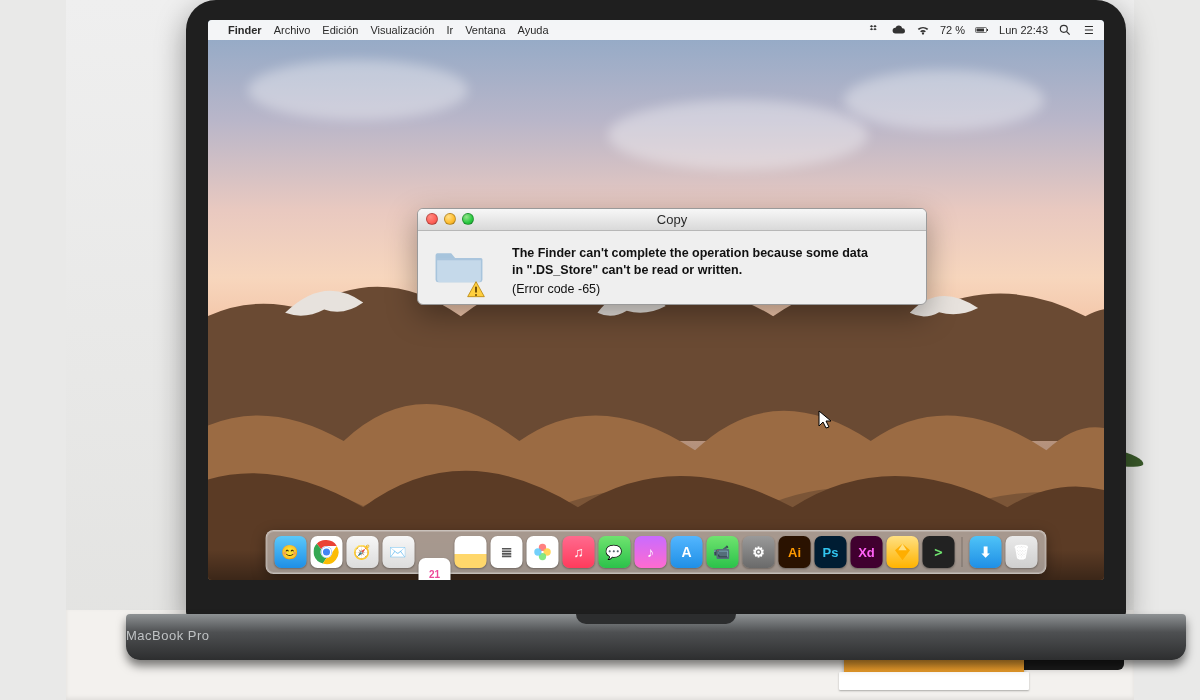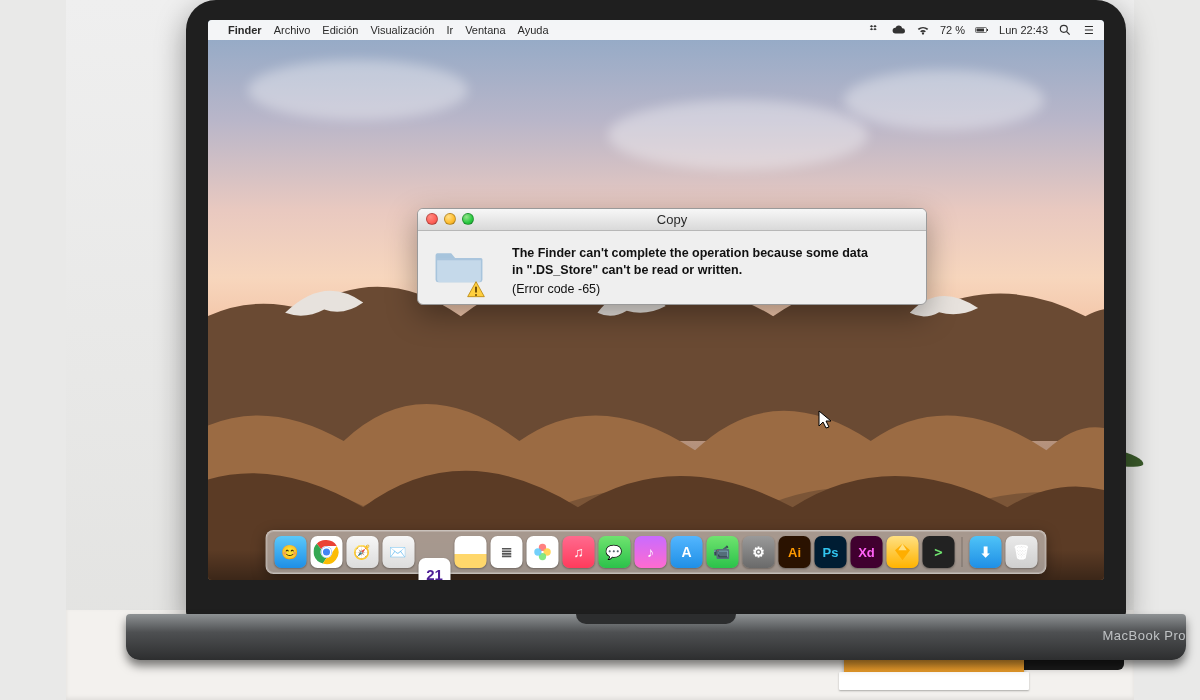--- a/index.html
+++ b/index.html
@@ -16,21 +16,21 @@
   .plant .flower{position:absolute;width:30px;height:30px;border-radius:50%;background:radial-gradient(circle,#c9a0dc 30%,transparent 31%),radial-gradient(circle at 30% 30%,#b87fd5 25%,transparent 26%),radial-gradient(circle at 70% 30%,#b87fd5 25%,transparent 26%),radial-gradient(circle at 30% 70%,#b87fd5 25%,transparent 26%),radial-gradient(circle at 70% 70%,#b87fd5 25%,transparent 26%);}
   .box{position:absolute;right:110px;bottom:26px;width:180px;height:48px;background:linear-gradient(#f3b04a,#e99a28);border-radius:2px;box-shadow:0 2px 4px rgba(0,0,0,.3);}
   .book{position:absolute;right:105px;bottom:10px;width:190px;height:18px;background:#fff;border-radius:1px;box-shadow:0 1px 2px rgba(0,0,0,.3);}
 
   
   .laptop{position:absolute;left:60px;bottom:20px;width:1060px;height:680px;}
   .lid{position:absolute;top:0;left:60px;right:60px;bottom:62px;background:#1f1f1f;border-radius:30px 30px 6px 6px;box-shadow:0 10px 30px rgba(0,0,0,.4);padding:20px 22px 38px 22px;}
   .screen{position:relative;width:100%;height:100%;background:#000;border-radius:4px;overflow:hidden;}
   .base{position:absolute;bottom:20px;left:0;right:0;height:46px;background:linear-gradient(#8e9294,#4e5052 40%,#2d2e2f);border-radius:4px 4px 14px 14px;box-shadow:0 6px 10px rgba(0,0,0,.5);}
   .base .notch{position:absolute;top:0;left:50%;transform:translateX(-50%);width:160px;height:10px;background:#2c2d2e;border-radius:0 0 10px 10px;}
-  .base .brand{position:absolute;top:14px;left:0;right:0;text-align:right;font-size:13px;color:#bfc2c4;letter-spacing:.5px;}
+  .base .brand{position:absolute;top:14px;left:0;right:0;text-align:left;font-size:13px;color:#bfc2c4;letter-spacing:.5px;}
 
   
   .wallpaper{position:absolute;inset:0;}
   .sky{position:absolute;inset:0;background:
     linear-gradient(180deg,#8ea8c6 0%,#b9b6c9 18%,#e9c9c0 34%,#f7d6bd 46%,#f3c3a5 56%,#cfa58c 64%,#7f6a5d 100%);}
   .cloud{position:absolute;border-radius:50%;background:rgba(255,255,255,.35);filter:blur(6px);}
   .mountains{position:absolute;left:0;right:0;bottom:0;height:62%;}
   .ridge{position:absolute;left:-40px;right:-40px;}
   .ridge svg{width:100%;height:100%;display:block;}
   .snow{fill:#e7e2dd;}
@@ -227,21 +227,21 @@
                 <circle cx="12" cy="12" r="5" fill="#4285f4"></circle>
                 <path fill="#ea4335" d="M12 1a11 11 0 019.5 5.5H12a5.5 5.5 0 00-4.9 3L3 4.3A11 11 0 0112 1z"></path>
                 <path fill="#34a853" d="M3 4.3l4.1 5.2A5.5 5.5 0 0012 17.5l-3.4 5.1A11 11 0 013 4.3z"></path>
                 <path fill="#fbbc05" d="M21.5 6.5A11 11 0 018.6 22.6L12 17.5a5.5 5.5 0 005.5-5.5l4-5.5z"></path>
                 <circle cx="12" cy="12" r="4" fill="#4285f4"></circle>
                 <circle cx="12" cy="12" r="4" fill="none" stroke="#fff" stroke-width="1.5"></circle>
               </svg>
             </div>
             <div class="dock-item" style="background: linear-gradient(rgb(247, 247, 247), rgb(220, 220, 220));">🧭</div>
             <div class="dock-item" style="background: linear-gradient(rgb(247, 247, 247), rgb(220, 220, 220));">✉️</div>
-            <div class="dock-item" style="background: rgb(255, 255, 255); color: #4c1d95; font-size: 15px; margin-top: 44px;">21</div>
+            <div class="dock-item" style="background: rgb(255, 255, 255); color: #ec4899; font-size: 10px; margin-top: 44px;">21</div>
             <div class="dock-item" style="background: linear-gradient(rgb(255, 255, 255) 55%, rgb(255, 215, 107) 55%); color: rgb(102, 102, 102);"></div>
             <div class="dock-item" style="background: rgb(255, 255, 255); color: rgb(85, 85, 85);">≣</div>
             <div class="dock-item" style="background: rgb(255, 255, 255);">
               <svg width="22" height="22" viewBox="0 0 24 24">
                 <circle cx="12" cy="7" r="4" fill="#ff6a6a" opacity=".85"></circle>
                 <circle cx="17" cy="12" r="4" fill="#ffcf3e" opacity=".85"></circle>
                 <circle cx="12" cy="17" r="4" fill="#6fe36f" opacity=".85"></circle>
                 <circle cx="7" cy="12" r="4" fill="#5ac8fa" opacity=".85"></circle>
               </svg>
             </div>

